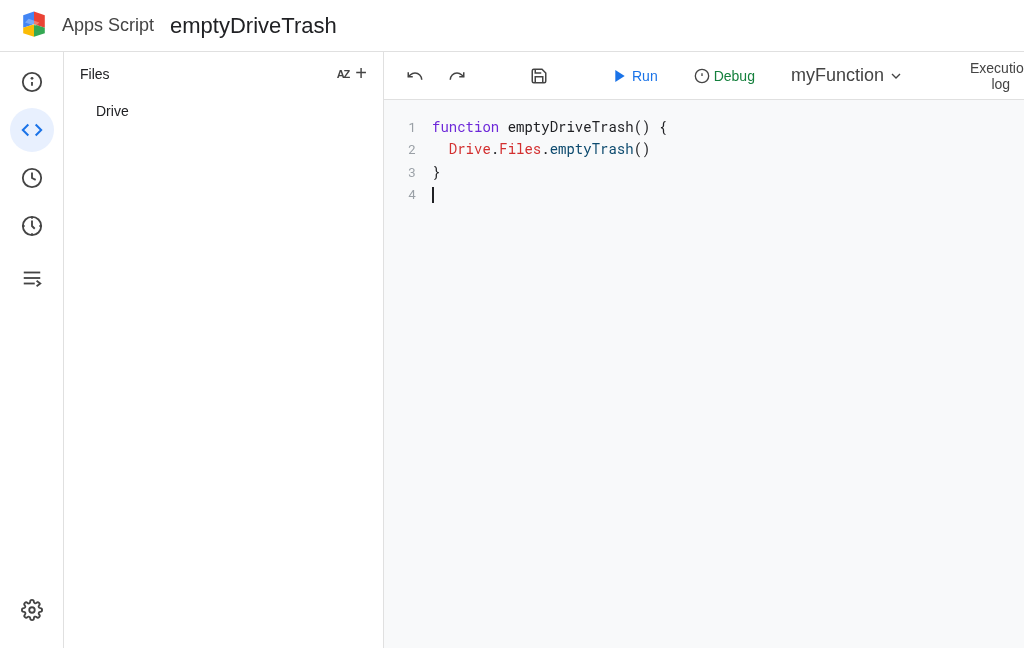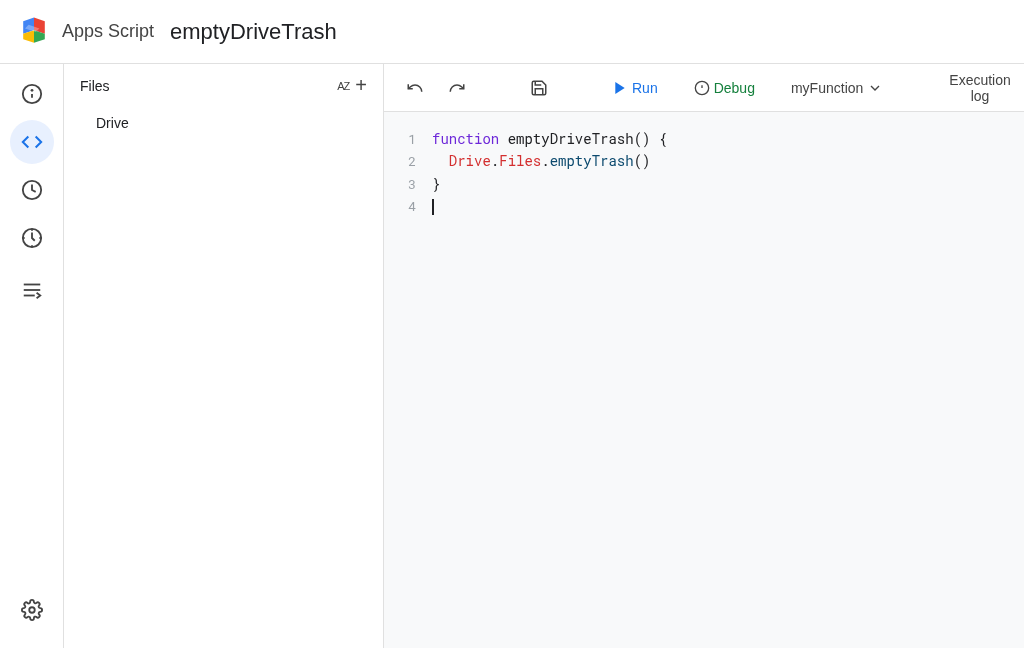--- a/index.html
+++ b/index.html
@@ -3,21 +3,21 @@
   <meta charset="utf-8">
   <style>
     * { margin: 0; padding: 0; box-sizing: border-box; }
     body { font-family: 'Google Sans', Arial, sans-serif; background: #fff; width: 1024px; height: 648px; overflow: hidden; display: flex; flex-direction: column; }
 
     
     #header {
       display: flex;
       align-items: center;
       padding: 0 16px;
-      height: 64px;
+      height: 52px;
       border-bottom: 1px solid #e0e0e0;
       background: #fff;
       flex-shrink: 0;
     }
     #header .logo-area {
       display: flex;
       align-items: center;
       gap: 10px;
     }
     #header .logo-svg { width: 36px; height: 36px; }
@@ -115,21 +115,21 @@
     }
     .toolbar-btn.primary { color: #1a73e8; font-weight: 500; }
     .toolbar-btn svg { flex-shrink: 0; }
     .function-select {
       display: flex;
       align-items: center;
       gap: 4px;
       padding: 6px 10px;
       border-radius: 4px;
       cursor: pointer;
-      font-size: 14px;
+      font-size: 18px;
       color: #444;
     }
     .execution-log-btn {
       padding: 6px 12px;
       border-radius: 4px;
       cursor: pointer;
       font-size: 14px;
       color: #444;
       background: none;
       border: none;
@@ -239,21 +239,21 @@
       width: 2px;
       height: 16px;
       background: #202124;
       vertical-align: text-bottom;
       animation: blink 1s step-end infinite;
     }
     @keyframes blink { 50% { opacity: 0; } }
 
     .az-icon {
       font-size: 11px;
-      font-weight: normal;
+      font-weight: bold;
       color: #444;
       letter-spacing: -1px;
     }
   </style>
 </head>
 <body>
 
 <div id="header">
   <div class="logo-area">
 

